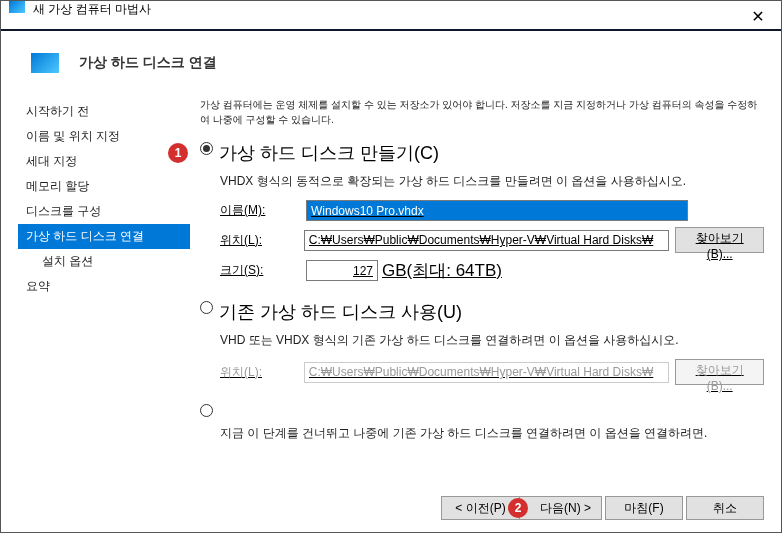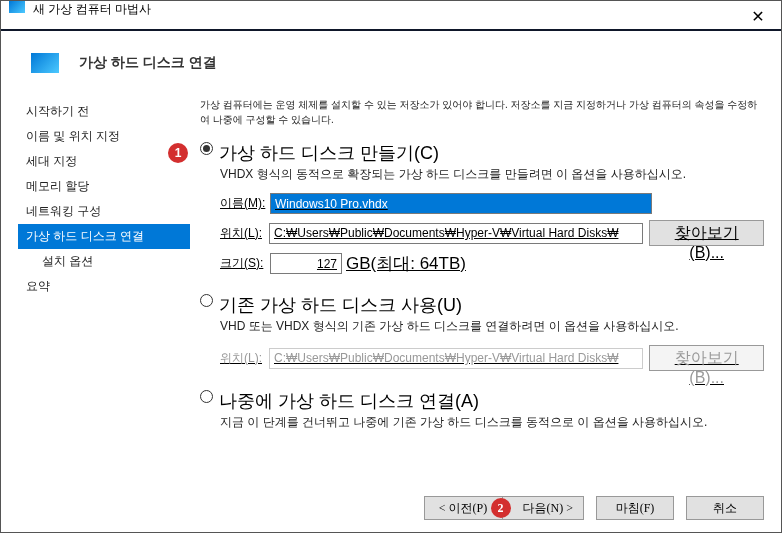--- a/index.html
+++ b/index.html
@@ -17,34 +17,34 @@
     .sidebar-item { padding: 4px 8px; font-size: 12px; color: #222; cursor: pointer; }
     .sidebar-item.indent { padding-left: 24px; }
     .sidebar-item.active { background: #0078d7; color: #fff; }
     .main { flex: 1; padding: 6px 0 0 10px; position: relative; }
     .desc { font-size: 10px; line-height: 1.5; margin-bottom: 14px; color: #222; }
     .option { margin-bottom: 10px; }
     .option-head { display: flex; align-items: flex-start; position: relative; }
     .radio { width: 13px; height: 13px; border: 1px solid #333; border-radius: 50%; margin-right: 6px; margin-top: 1px; position: relative; background: #fff; flex-shrink: 0; }
     .radio.checked::after { content: ""; position: absolute; width: 7px; height: 7px; background: #333; border-radius: 50%; top: 2px; left: 2px; }
     .option-label { font-size: 18px; }
-    .option-desc { font-size: 12px; margin: 1px 0 10px 20px; color: #222; }
+    .option-desc { font-size: 12px; margin: 8px 0 10px 20px; color: #222; }
     .fields { margin-left: 20px; text-decoration: underline; }
     .field-row { display: flex; align-items: center; margin-bottom: 6px; }
     .field-label { width: 50px; font-size: 12px; }
     .field-label.disabled { color: #999; }
-    .text-input { border: 1px solid #7a7a7a; padding: 2px 4px; font-size: 12px; height: 21px; font-family: inherit; }
+    .text-input { border: 1px solid #7a7a7a; padding: 2px 4px; font-size: 12px; height: 21px; font-family: inherit; margin-left: 36px; }
     .text-input.hl { background: #0078d7; color: #fff; }
     .text-input.disabled { background: #fff; color: #999; border-color: #ccc; }
     .size-input { width: 72px; text-align: right; }
     .unit { font-size: 17px; margin-left: 4px; }
-    .browse-btn { border: 1px solid #999; background: #e1e1e1; padding: 2px 8px; font-size: 16px; margin-left: 6px; height: 26px; cursor: pointer; font-family: inherit; }
+    .browse-btn { border: 1px solid #999; background: #e1e1e1; padding: 2px 8px; font-size: 12px; margin-left: 6px; height: 26px; cursor: pointer; font-family: inherit; }
     .browse-btn.disabled { color: #999; background: #f4f4f4; }
     .marker { width: 20px; height: 20px; background: #d32f2f; color: #fff; border-radius: 50%; display: flex; align-items: center; justify-content: center; font-size: 12px; font-weight: bold; position: absolute; }
-    .footer { position: absolute; bottom: 12px; right: 17px; display: flex; gap: 12px; align-items: center; font-family: Liberation Serif, serif; }
+    .footer { position: absolute; bottom: 12px; right: 17px; display: flex; gap: 3px; align-items: center; }
     .footer-btn { border: 1px solid #999; background: #e1e1e1; padding: 0 10px; font-size: 12px; height: 24px; min-width: 78px; cursor: pointer; font-family: inherit; }
     .btn-pair { display: flex; }
     .btn-pair .footer-btn:first-child { border-right: none; }
   </style>
 </head>
 <body>
 
 <div class="window">
   <div class="titlebar">
     <div class="titlebar-icon"></div>
@@ -56,21 +56,21 @@
     <div class="header-icon"></div>
     <div class="header-title">가상 하드 디스크 연결</div>
   </div>
 
   <div class="content">
     <div class="sidebar">
       <div class="sidebar-item">시작하기 전</div>
       <div class="sidebar-item">이름 및 위치 지정</div>
       <div class="sidebar-item">세대 지정</div>
       <div class="sidebar-item">메모리 할당</div>
-      <div class="sidebar-item">네트워킹 구성</div>
+      <div class="sidebar-item">디스크를 구성</div>
       <div class="sidebar-item active">가상 하드 디스크 연결</div>
       <div class="sidebar-item indent">설치 옵션</div>
       <div class="sidebar-item">요약</div>
     </div>
 
     <div class="main">
       <div class="desc">가상 컴퓨터에는 운영 체제를 설치할 수 있는 저장소가 있어야 합니다. 저장소를 지금 지정하거나 가상 컴퓨터의 속성을 수정하여 나중에 구성할 수 있습니다.</div>
 
       <div class="marker" style="left:-22px; top:52px;">1</div>
 
@@ -109,23 +109,22 @@
             <span class="field-label disabled">위치(L):</span>
             <input class="text-input disabled" style="width: 382px;" disabled="" value="C:₩Users₩Public₩Documents₩Hyper-V₩Virtual Hard Disks₩">
             <button class="browse-btn disabled" disabled="">찾아보기(B)...</button>
           </div>
         </div>
       </div>
 
       <div class="option" style="margin-top:18px;">
         <div class="option-head">
           <div class="radio"></div>
-          <span class="option-label">나중에 가상 하드 디스크 연결(A)</span>
         </div>
-        <div class="option-desc">지금 이 단계를 건너뛰고 나중에 기존 가상 하드 디스크를 동적으로 이 옵션을 사용하십시오.</div>
+        <div class="option-desc">지금 이 단계를 건너뛰고 나중에 기존 가상 하드 디스크를 연결하려면 이 옵션을 연결하려면.</div>
       </div>
     </div>
   </div>
 
   <div class="footer">
     <div class="btn-pair">
       <button class="footer-btn">&lt; 이전(P)</button>
       <button class="footer-btn" style="position:relative;">
         <span class="marker" style="position:absolute; left:-12px; top:1px;">2</span>
         <span style="margin-left:10px;">다음(N) &gt;</span>

